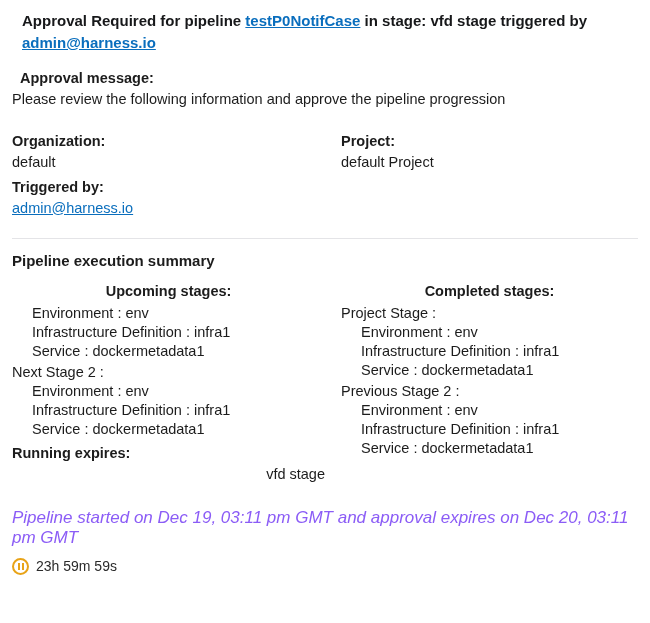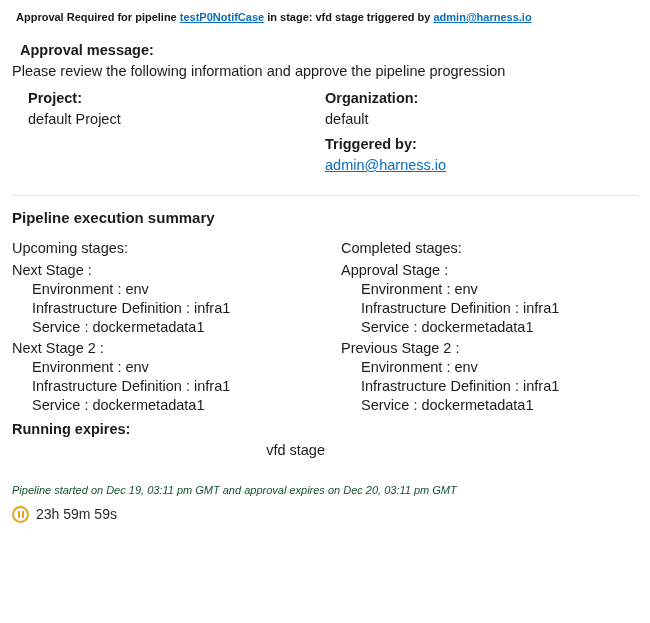--- a/index.html
+++ b/index.html
@@ -17,42 +17,42 @@
   }
   .page {
     position: relative;
     width: 650px;
     height: 623px;
     box-sizing: border-box;
     padding: 10px 12px 0 12px;
     background: #fff;
   }
   .title {
-    font-size: 11px;
+    font-size: 15px;
     font-weight: bold;
     line-height: 1.45;
-    margin: 0 0 16px 4px;
+    margin: 0 0 16px 10px;
     color: #17181a;
   }
   .link {
     color: #0a6ebd;
     font-weight: bold;
   }
   .link-normal {
     color: #0a6ebd;
     font-weight: normal;
   }
   .section-label {
     font-weight: bold;
     font-size: 14.5px;
     margin: 0 0 5px 8px;
   }
   .plain {
     font-size: 14.5px;
-    margin: 0 0 11px 0;
+    margin: 0 0 26px 0;
   }
   .twocol {
     display: flex;
     width: 100%;
   }
   .col {
     width: 50%;
     box-sizing: border-box;
   }
   .col.right {
@@ -69,22 +69,23 @@
     border: none;
     border-top: 1px solid #e4e4e7;
     margin: 13px 0 13px 0;
   }
   .summary-head {
     font-weight: bold;
     font-size: 15px;
     margin: 12px 0 14px 0;
   }
   .stage-group-head {
-    font-weight: normal;
+    font-weight: bold;
     margin: 0 0 6px 0;
+    text-align: center;
   }
   .stage-name {
     margin: 0 0 3px 0;
   }
   .stage-detail {
     margin: 0 0 3px 0;
     padding-left: 20px;
   }
   .stage-block {
     margin-bottom: 5px;
@@ -92,23 +93,23 @@
   .running-head {
     font-weight: bold;
     margin: 8px 0 5px 0;
   }
   .running-value {
     margin: 3px 0 14px 0;
     text-align: right;
   }
   .footer-note {
     font-style: italic;
-    font-size: 11px;
+    font-size: 17px;
     margin: 12px 0 10px 0;
-    color: #14532d;
+    color: #8b5cf6;
   }
   .timer-row {
     display: flex;
     gap: 7px;
   }
   .timer-icon {
     width: 17px;
     height: 17px;
     border-radius: 50%;
     border: 2px solid #e8a317;
@@ -136,63 +137,62 @@
 <body>
 
 <div class="page">
 
   <p class="title"><span>Approval Required for pipeline </span><a class="link" href="#">testP0NotifCase</a><span> in stage: vfd stage triggered by </span><a class="link" href="#">admin@harness.io</a></p>
 
   <p class="section-label">Approval message:</p>
   <p class="plain">Please review the following information and approve the pipeline progression</p>
 
   <div class="twocol">
-    <div class="col right">
-      <p class="kv-label">Project:</p>
-      <p class="kv-value">default Project</p>
-    </div>
     <div class="col">
       <p class="kv-label">Organization:</p>
       <p class="kv-value">default</p>
       <p class="kv-label">Triggered by:</p>
       <p class="kv-value"><a class="link-normal" href="#">admin@harness.io</a></p>
     </div>
+    <div class="col right">
+      <p class="kv-label">Project:</p>
+      <p class="kv-value">default Project</p>
+    </div>
   </div>
 
   <hr class="divider">
 
   <p class="summary-head">Pipeline execution summary</p>
 
   <div class="twocol">
     <div class="col">
       <p class="stage-group-head">Upcoming stages:</p>
 
       <div class="stage-block">
-        <p class="stage-name">Next Stage :</p>
         <p class="stage-detail">Environment  :  env</p>
         <p class="stage-detail">Infrastructure Definition  :  infra1</p>
         <p class="stage-detail">Service  :  dockermetadata1</p>
       </div>
 
       <div class="stage-block">
         <p class="stage-name">Next Stage 2 :</p>
         <p class="stage-detail">Environment  :  env</p>
         <p class="stage-detail">Infrastructure Definition  :  infra1</p>
         <p class="stage-detail">Service  :  dockermetadata1</p>
       </div>
 
       <p class="running-head">Running expires:</p>
       <p class="running-value">vfd stage</p>
     </div>
 
     <div class="col right">
       <p class="stage-group-head">Completed stages:</p>
 
       <div class="stage-block">
-        <p class="stage-name">Approval Stage :</p>
+        <p class="stage-name">Project Stage :</p>
         <p class="stage-detail">Environment  :  env</p>
         <p class="stage-detail">Infrastructure Definition  :  infra1</p>
         <p class="stage-detail">Service  :  dockermetadata1</p>
       </div>
 
       <div class="stage-block">
         <p class="stage-name">Previous Stage 2 :</p>
         <p class="stage-detail">Environment  :  env</p>
         <p class="stage-detail">Infrastructure Definition  :  infra1</p>
         <p class="stage-detail">Service  :  dockermetadata1</p>

